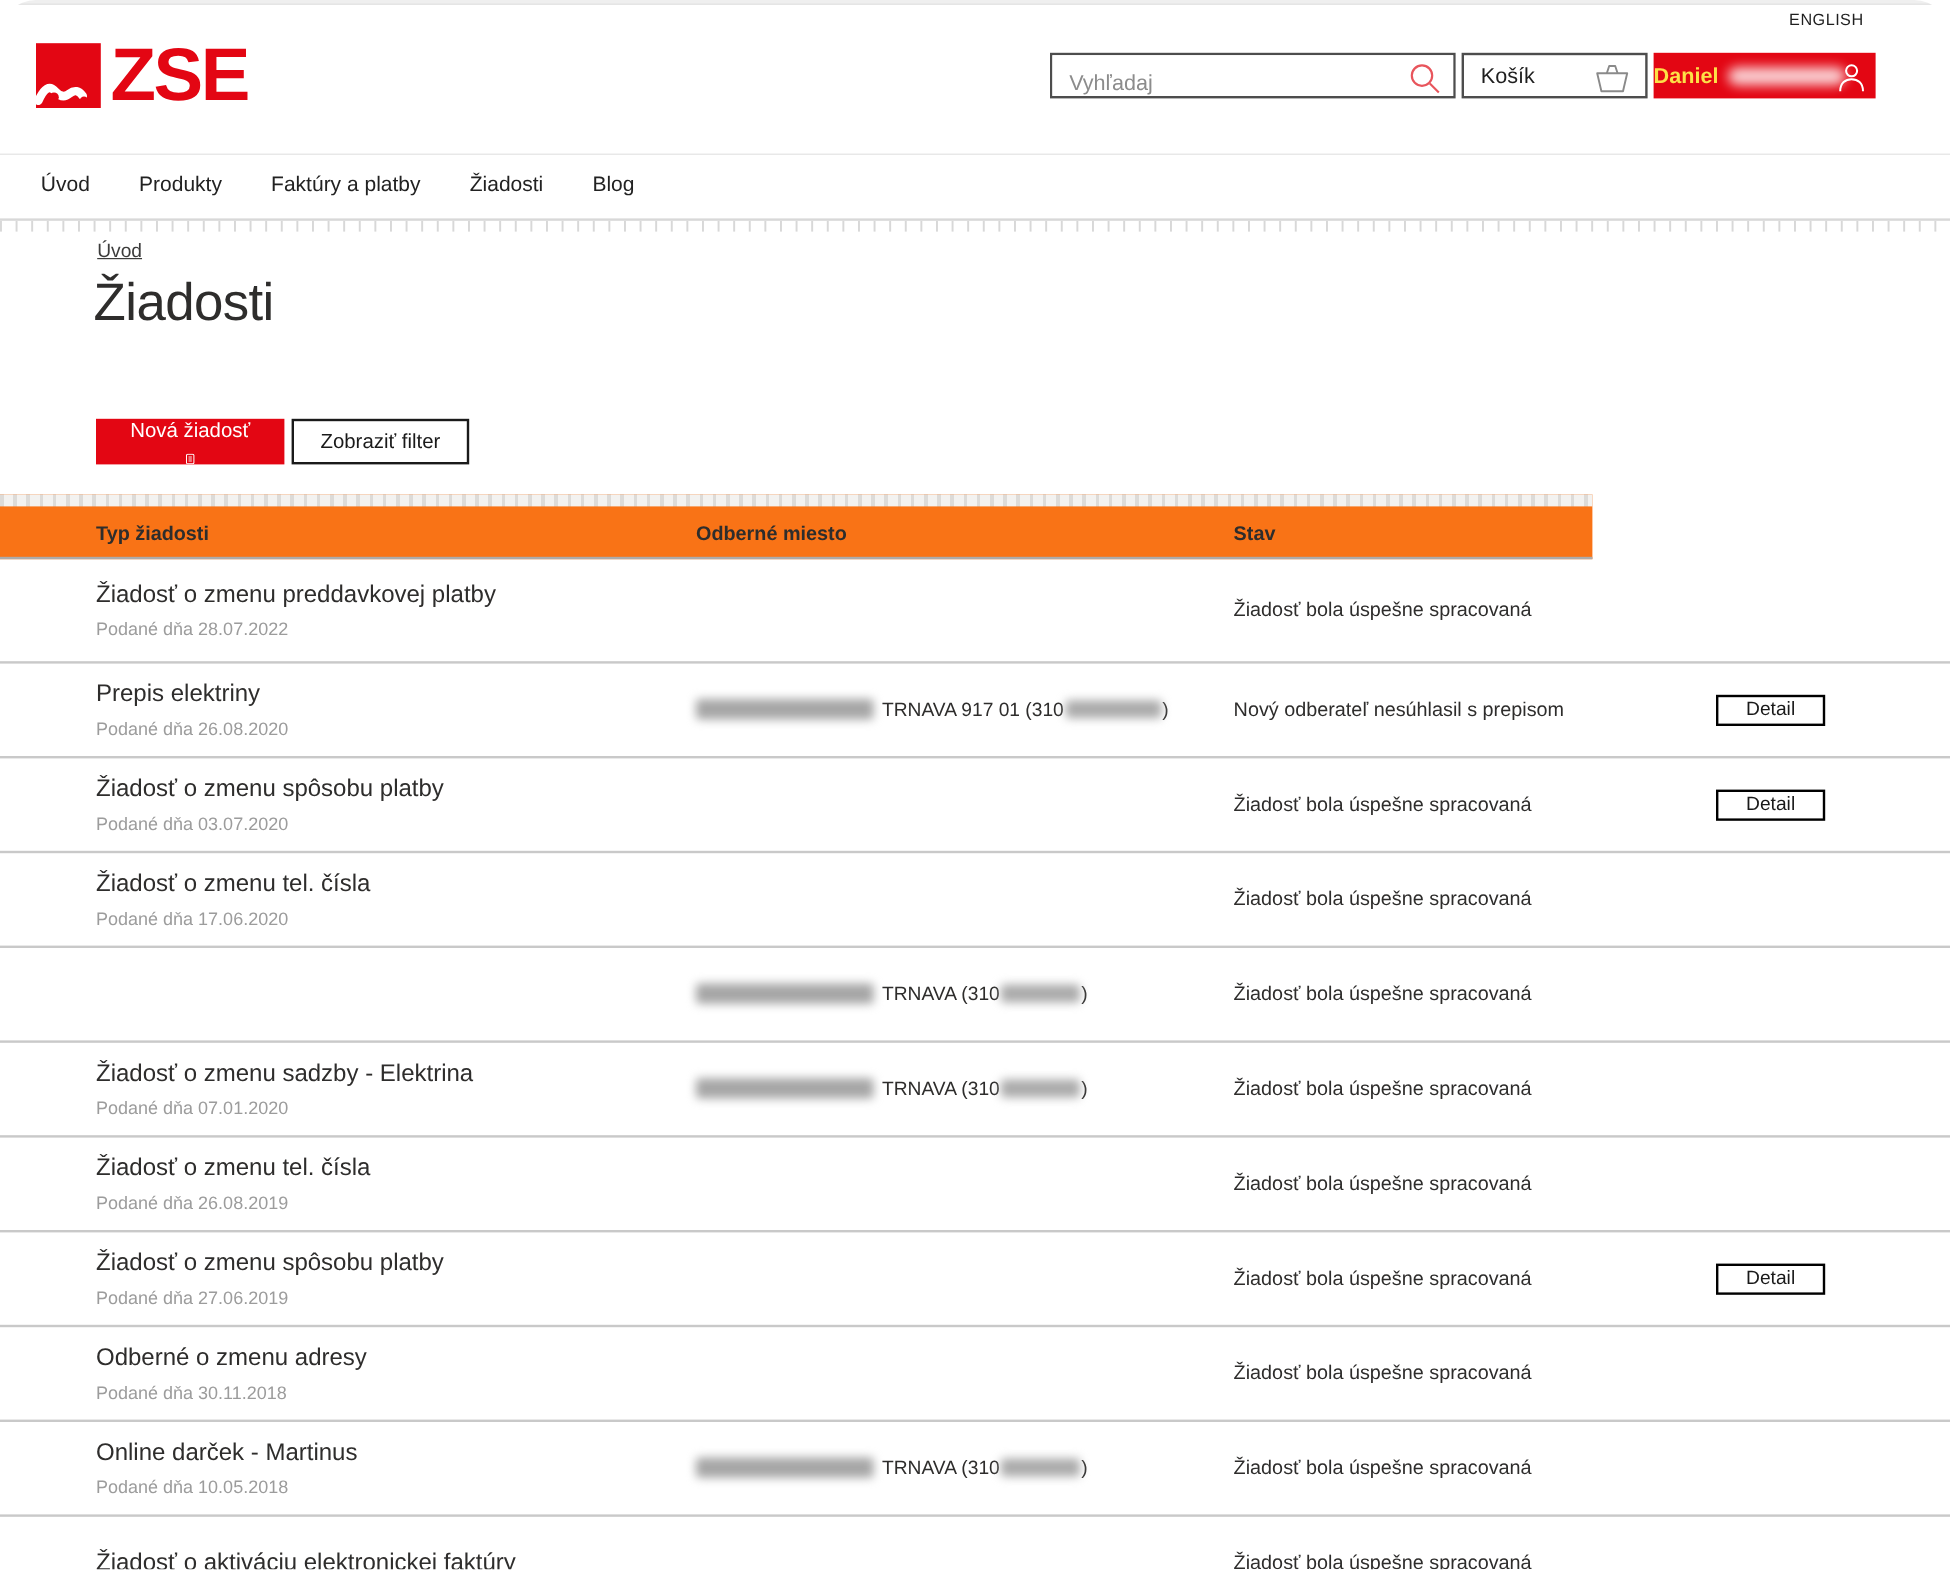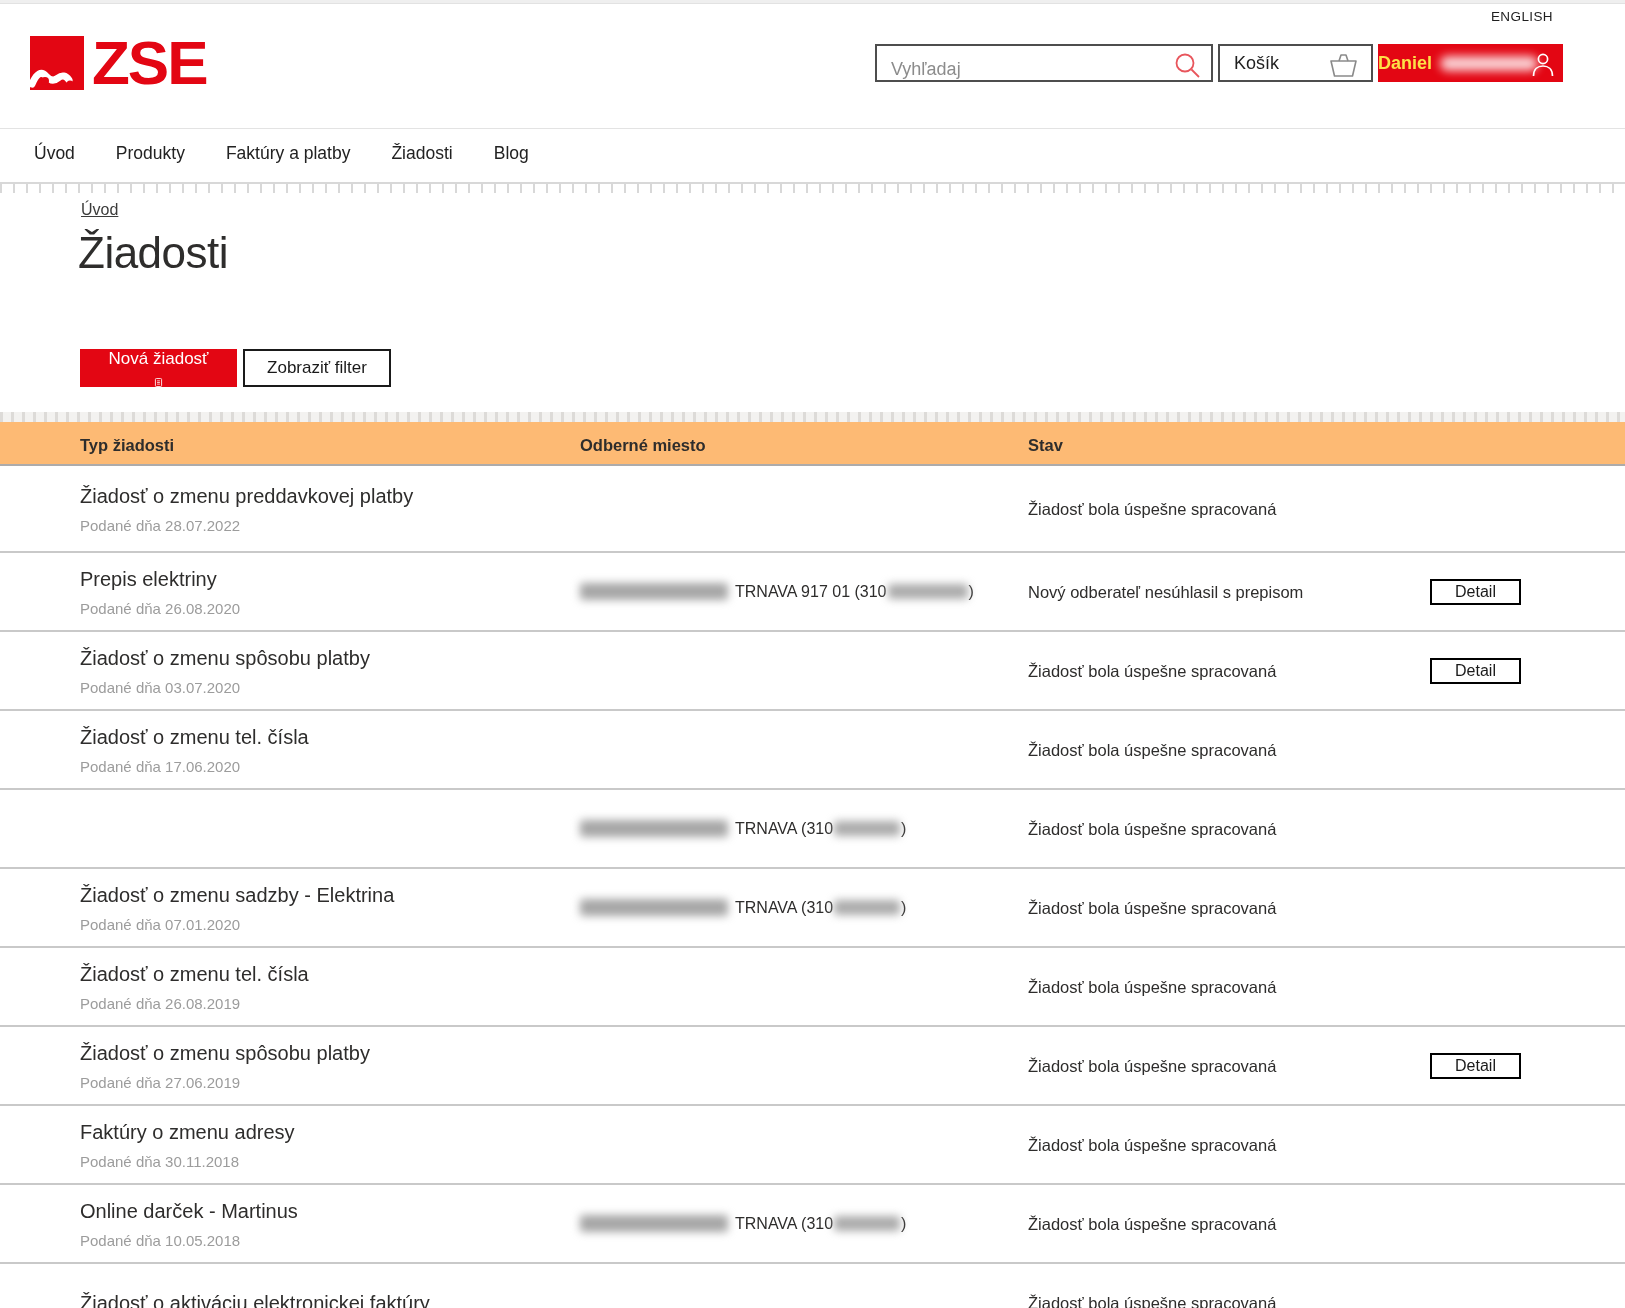--- a/index.html
+++ b/index.html
@@ -1,18 +1,18 @@
 <!DOCTYPE html>
 <html><head>
 <meta charset="utf-8">
 <style>
   * { box-sizing: border-box; margin: 0; padding: 0; }
   html,body { background:#fff; }
   body { font-family: "Liberation Sans", sans-serif; color:#2e2d2c; }
-  #page { position:relative; width:1625px; height:1308px; overflow:hidden; background:#fff; }
+  #page { position:relative; width:1625px; height:1308px; overflow:hidden; background:#fff;border-radius:30px; }
 
   
   .top-strip { position:absolute; left:0; top:0; width:1625px; height:4px; background:#efefef; border-bottom:1px solid #e2e2e2; }
   .lang-link { position:absolute; top:9px; right:72px; font-size:13.5px; letter-spacing:.4px; color:#1f1f1f; text-decoration:none; font-weight:500; }
 
   .logo { position:absolute; left:30px; top:36px; display:flex; align-items:flex-start; cursor:pointer; }
   .logo-square { width:54px; height:54px; background:var(--red); position:relative; overflow:hidden; }
   .logo-square svg { position:absolute; left:0; bottom:0; }
   .logo-text { font-size:62px; line-height:54px; font-weight:700; color:var(--red); letter-spacing:-2px; margin-left:8px; font-family:"Liberation Sans", sans-serif; }
 
@@ -42,21 +42,21 @@
   .breadcrumb { position:absolute; left:81px; top:201px; font-size:16px; color:#3c3c3b; text-decoration:underline; cursor:pointer; }
   .page-title { position:absolute; left:78px; top:228px; font-size:44px; font-weight:500; color:#2e2d2c; letter-spacing:-.5px; }
 
   
   .btn-new { position:absolute; left:80px; top:349px; width:157px; height:38px; background:var(--red); color:#fff; border:none;
              font-size:17px; font-weight:500; display:flex; align-items:center; justify-content:center; gap:9px; cursor:pointer; font-family:"Liberation Sans", sans-serif;flex-direction:column; }
   .btn-filter { position:absolute; left:243px; top:349px; width:148px; height:38px; background:#fff; border:2px solid #1a1a1a; color:#1a1a1a;
              font-size:17px; display:flex; align-items:center; justify-content:center; cursor:pointer; font-family:"Liberation Sans", sans-serif; }
 
   
-  .thead { position:absolute; left:0; top:412px; width:1625px; height:54px; background:#fdba74; border-bottom:2px solid #adabab; }
+  .thead { position:absolute; left:0; top:412px; width:1327px; height:54px; background:#f97316; border-bottom:2px solid #adabab; }
   .thead .ticks { position:absolute; left:0; top:0; width:100%; height:10px;
                   background:repeating-linear-gradient(90deg,#dddbd8 0 3px,#f3f2f0 3px 11px); }
   .thead .col { position:absolute; top:24px; font-size:16.5px; font-weight:700; color:#2e2d2c; }
   .col-type { left:80px; } .col-place { left:580px; } .col-status { left:1028px; }
 
   .rows { position:absolute; left:0; top:466px; width:1625px; }
   .req-row { position:relative; width:1625px; height:79px; border-top:2px solid #c9c9c9; }
   .req-row:first-child { height:85px; border-top:none; }
 
   .type-cell { position:absolute; left:80px; top:50%; transform:translateY(-50%); }
@@ -227,21 +227,21 @@
       <div class="row-title">Žiadosť o zmenu spôsobu platby</div>
       <div class="row-date">Podané dňa 27.06.2019</div>
     </div>
     <div class="place-cell"></div>
     <div class="status-cell">Žiadosť bola úspešne spracovaná</div>
     <button class="detail-btn">Detail</button>
   </div>
 
   <div class="req-row">
     <div class="type-cell">
-      <div class="row-title">Faktúry o zmenu adresy</div>
+      <div class="row-title">Odberné o zmenu adresy</div>
       <div class="row-date">Podané dňa 30.11.2018</div>
     </div>
     <div class="place-cell"></div>
     <div class="status-cell">Žiadosť bola úspešne spracovaná</div>
 
   </div>
 
   <div class="req-row">
     <div class="type-cell">
       <div class="row-title">Online darček - Martinus</div>

